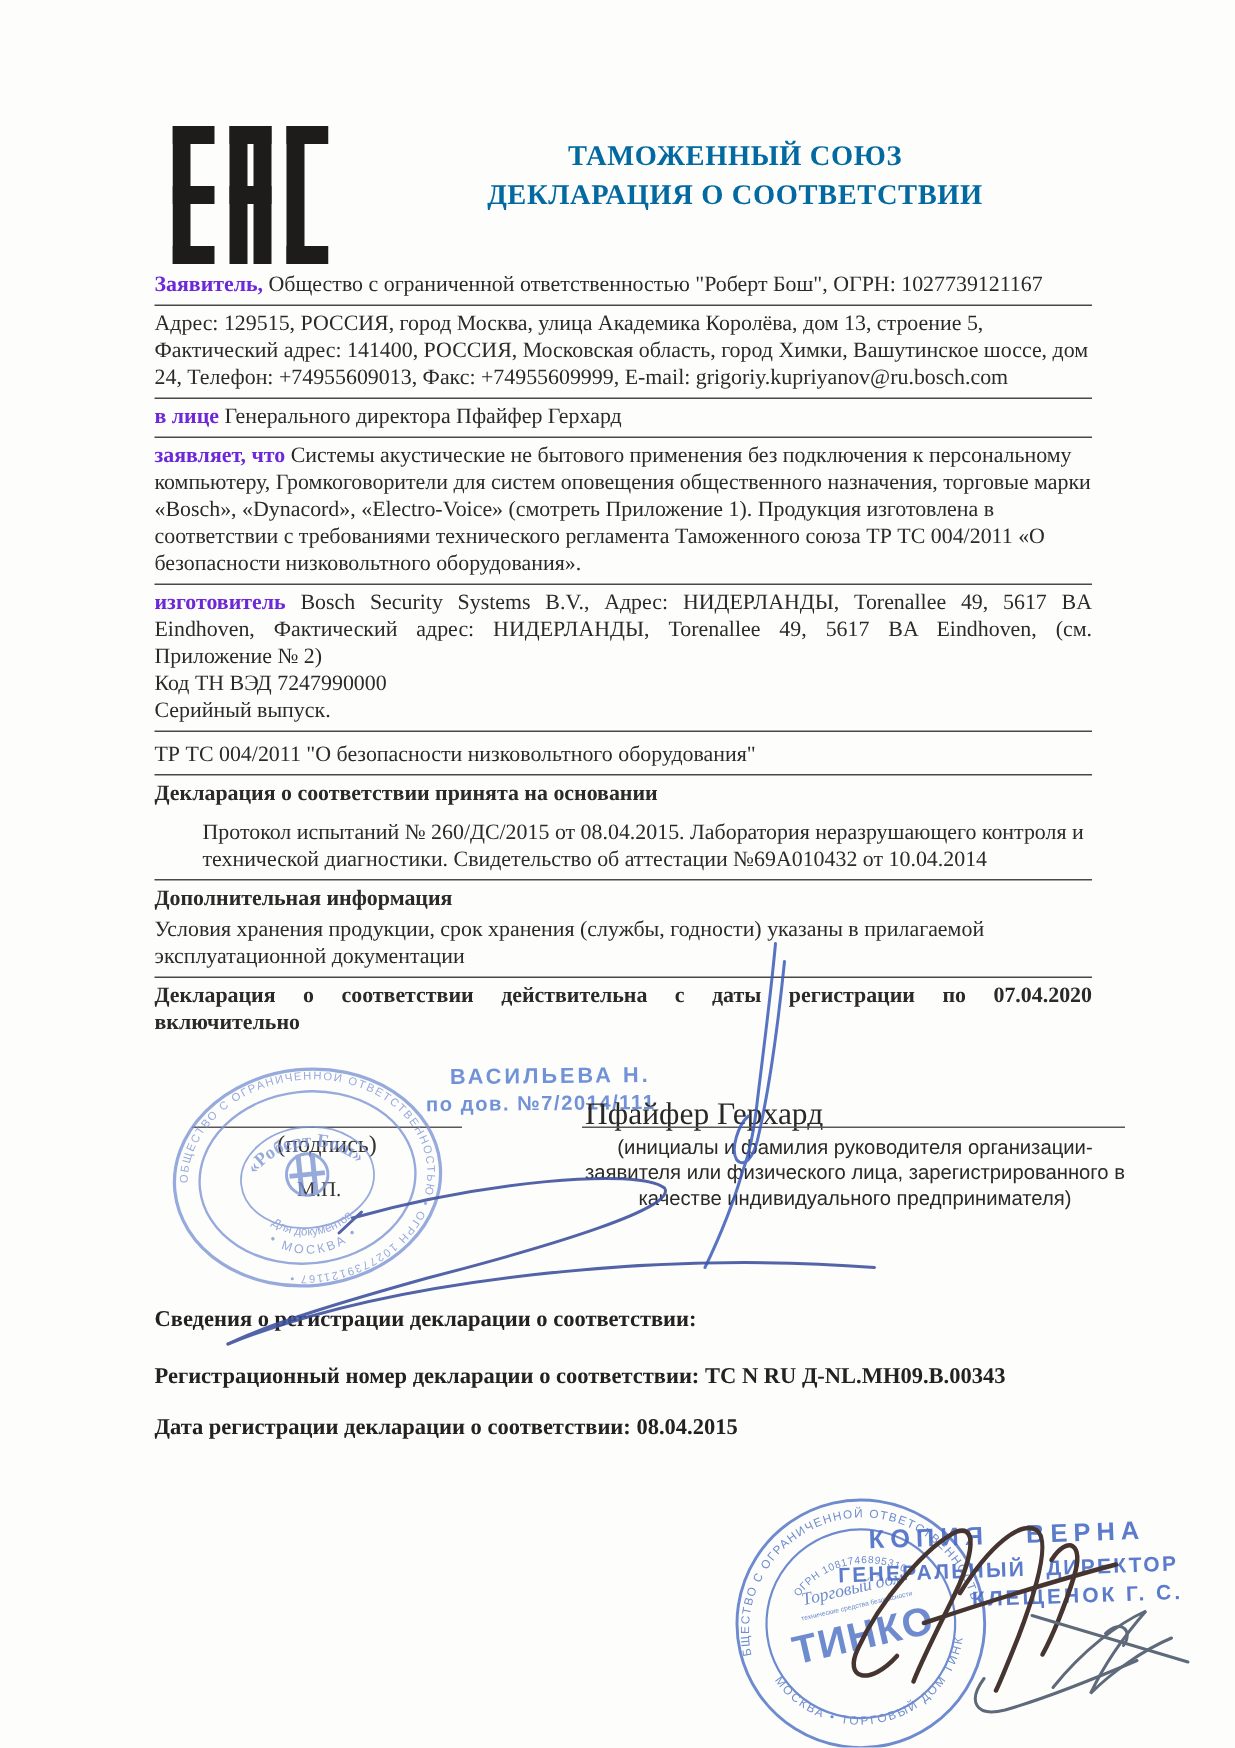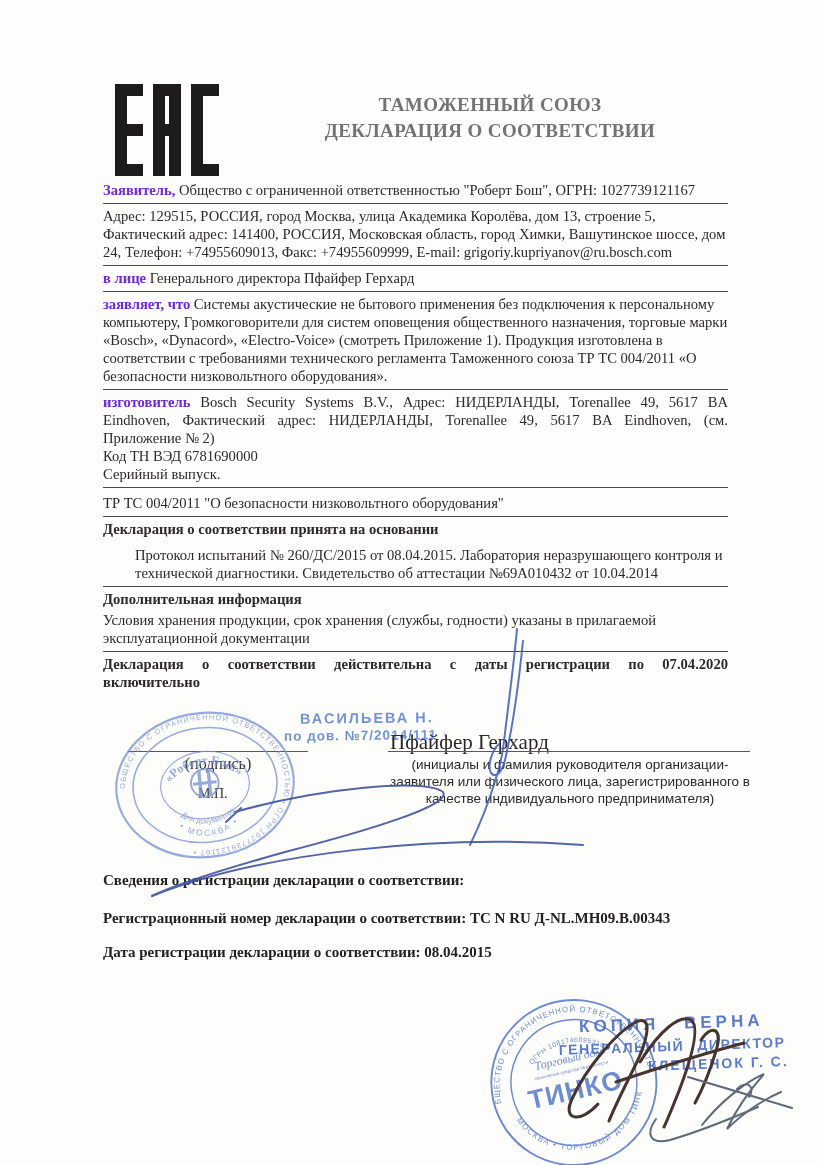--- a/index.html
+++ b/index.html
@@ -5,21 +5,21 @@
   html,body{margin:0;padding:0;}
   body{
     width:823px;height:1165px;position:relative;overflow:hidden;
     background:#fdfdfc;color:#2b2a28;
     font-family:"Liberation Serif", serif;
   }
   
   .hdr{position:absolute;left:103px;top:82px;width:628px;display:flex;}
   .eac{width:104px;height:96px;margin-left:12px;flex:none;}
   .title{flex:1;text-align:center;padding:10px 0 0 30px;font-weight:bold;
-         font-size:19px;line-height:26px;color:#737373;letter-spacing:.4px;}
+         font-size:19px;line-height:26px;color:#0369a1;letter-spacing:.4px;}
   
   .doc{position:absolute;left:103px;top:178px;width:625px;font-size:14.6px;line-height:18px;}
   .sect{border-bottom:1px solid #4a4947;padding:3px 0 4px 0;margin:0;}
   .sect:last-child{border-bottom:none;}
   .just{text-align:justify;}
   b{color:#6d28d9;}
   .hline{font-weight:bold;}
   .gap-top{margin-top:8px;margin-left:32px;}
   .sub{margin-top:3px;}
   
@@ -69,21 +69,21 @@
   <p class="sect"><b>Заявитель,</b><span> Общество с ограниченной ответственностью "Роберт Бош", ОГРН: 1027739121167</span></p>
 
   <p class="sect"><span>Адрес: 129515, РОССИЯ, город Москва, улица Академика Королёва, дом 13, строение 5, Фактический адрес: 141400, РОССИЯ, Московская область, город Химки, Вашутинское шоссе, дом 24, Телефон: +74955609013, Факс: +74955609999, E-mail: grigoriy.kupriyanov@ru.bosch.com</span></p>
 
   <p class="sect"><b>в лице</b><span> Генерального директора Пфайфер Герхард</span></p>
 
   <p class="sect"><b>заявляет, что</b><span> Системы акустические не бытового применения без подключения к персональному компьютеру, Громкоговорители для систем оповещения общественного назначения, торговые марки «Bosch», «Dynacord», «Electro-Voice» (смотреть Приложение 1). Продукция изготовлена в соответствии с требованиями технического регламента Таможенного союза ТР ТС 004/2011 «О безопасности низковольтного оборудования».</span></p>
 
   <div class="sect just">
     <span><b>изготовитель</b><span> Bosch Security Systems B.V., Адрес: НИДЕРЛАНДЫ, Torenallee 49, 5617 BA Eindhoven, Фактический адрес: НИДЕРЛАНДЫ, Torenallee 49, 5617 BA Eindhoven, (см. Приложение № 2)</span></span>
-    <div>Код ТН ВЭД 6781690000</div>
+    <div>Код ТН ВЭД 7247990000</div>
     <div>Серийный выпуск.</div>
   </div>
 
   <div class="sect">
     <div class="sub">ТР ТС 004/2011 "О безопасности низковольтного оборудования"</div>
   </div>
 
   <div class="sect">
     <div class="hline">Декларация о соответствии принята на основании</div>
     <div class="gap-top">Протокол испытаний № 260/ДС/2015 от 08.04.2015. Лаборатория неразрушающего контроля и технической диагностики. Свидетельство об аттестации №69А010432 от 10.04.2014</div>

